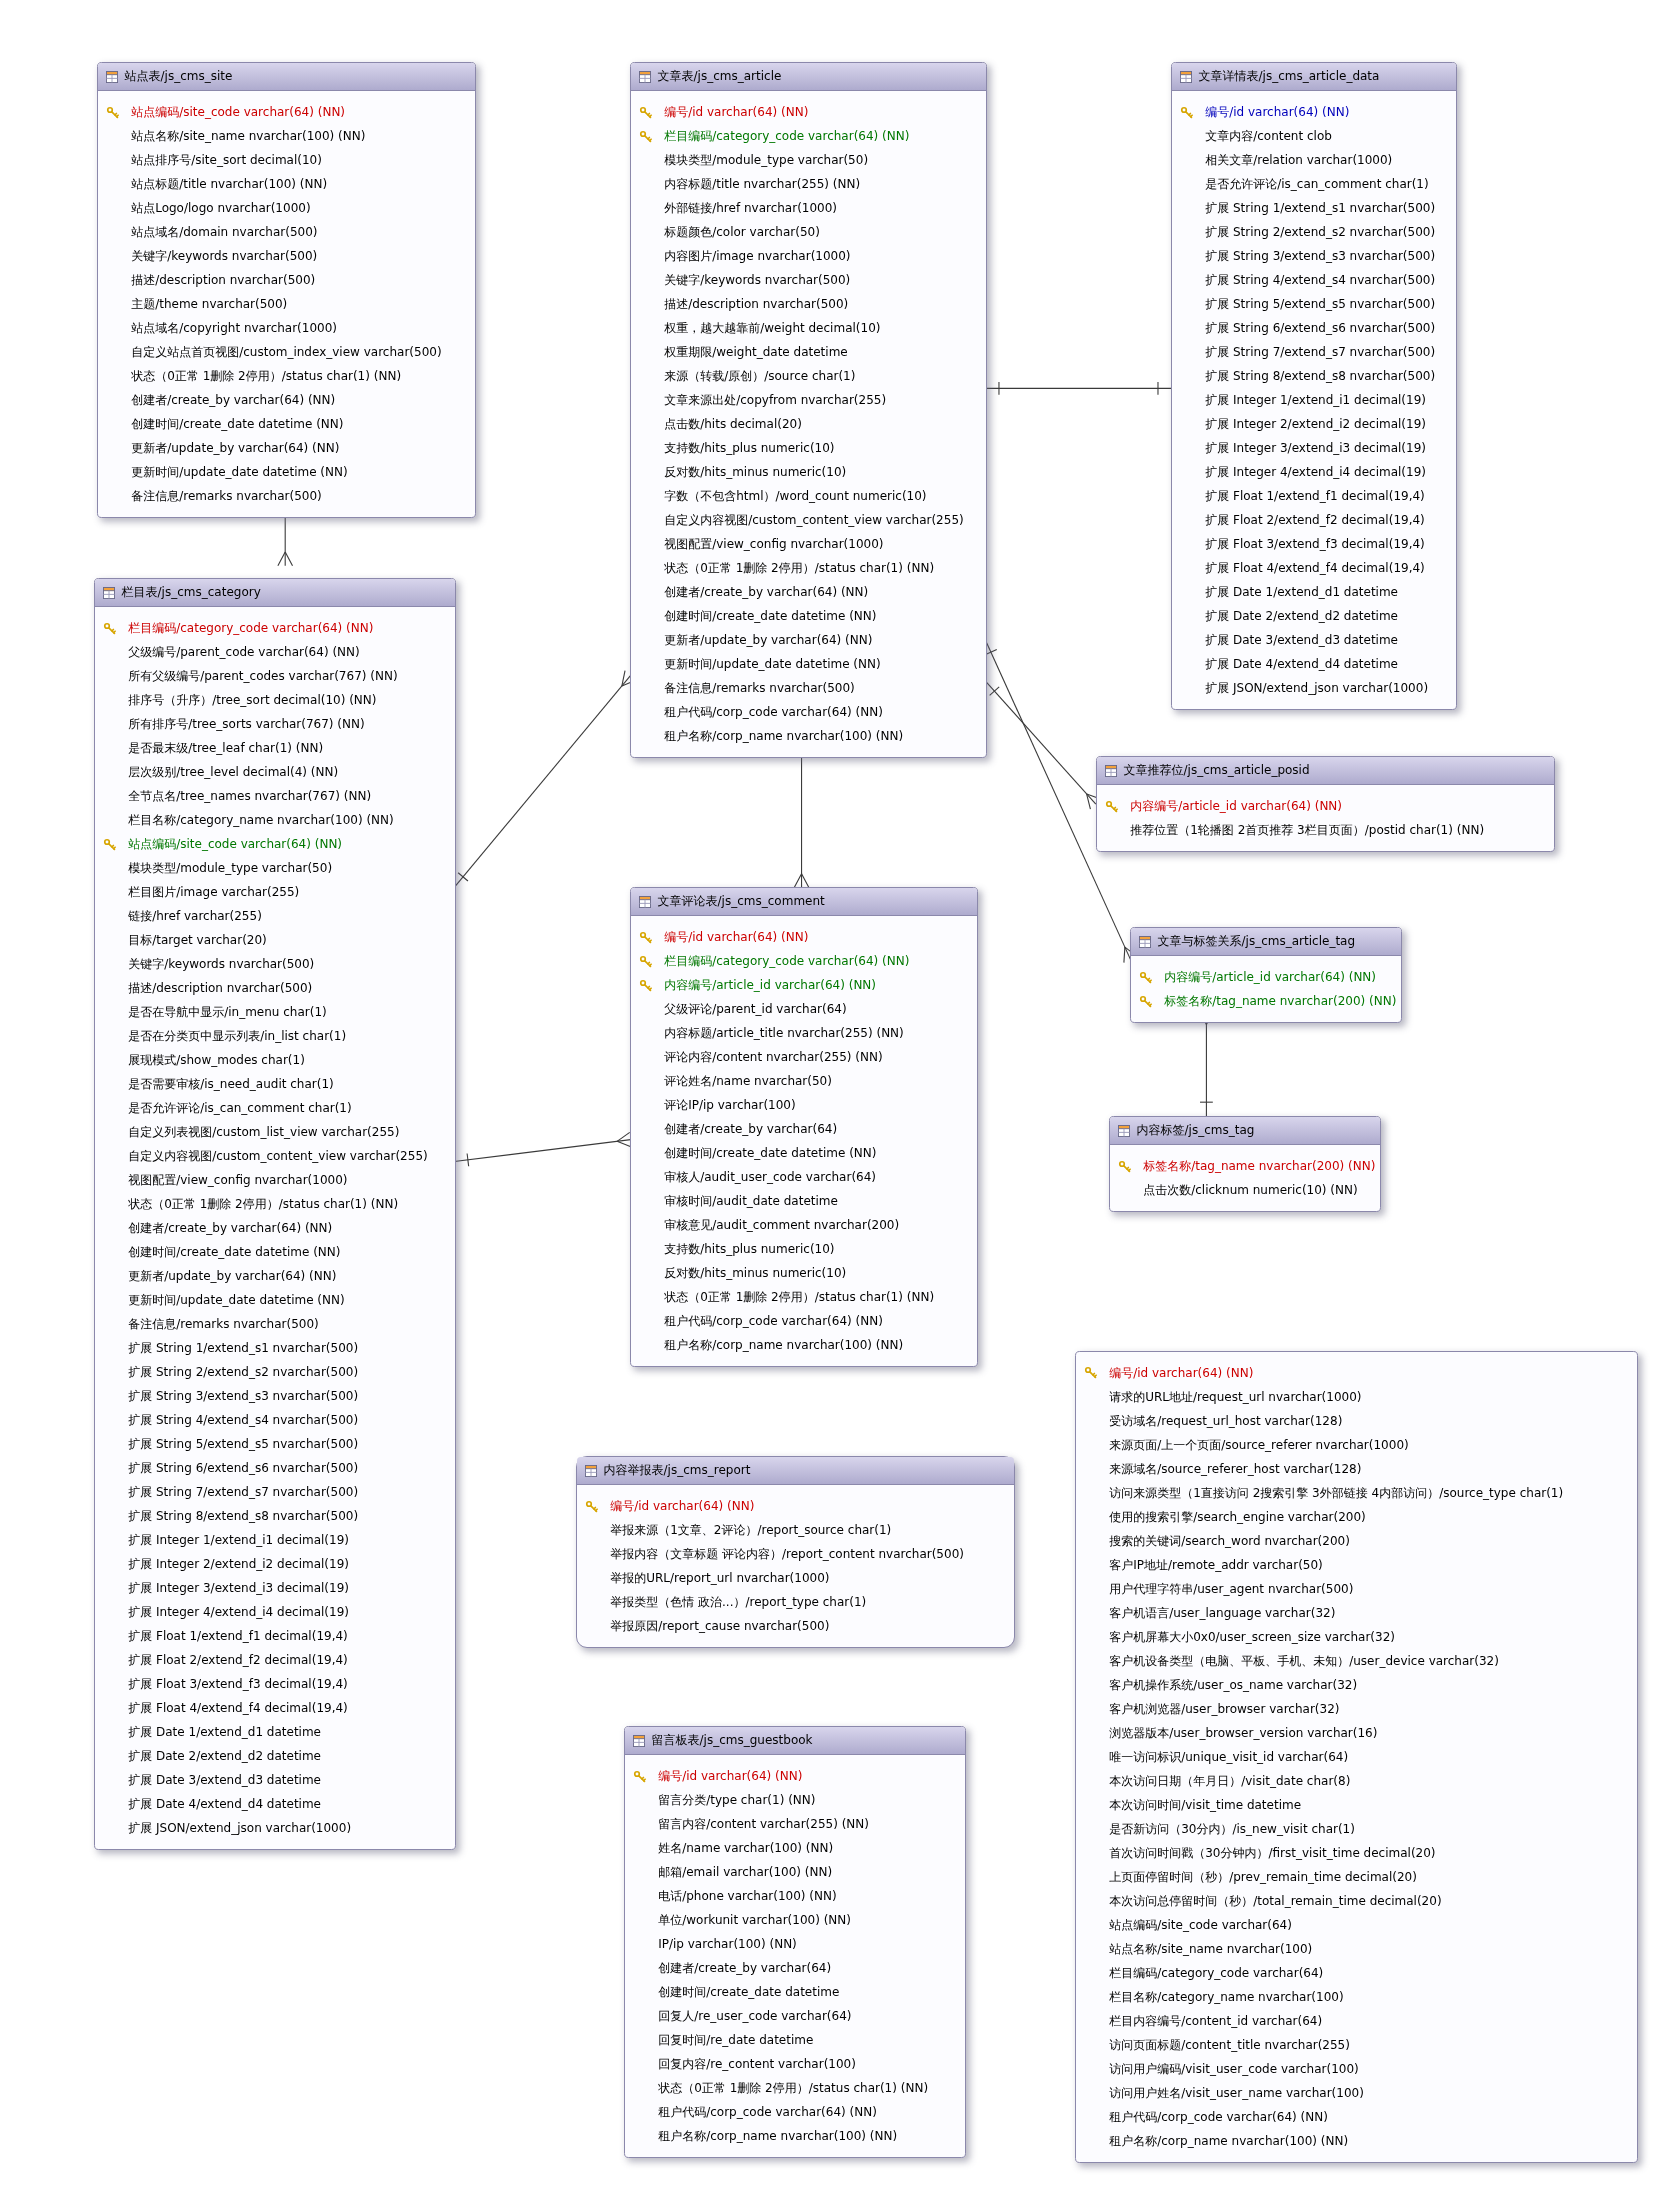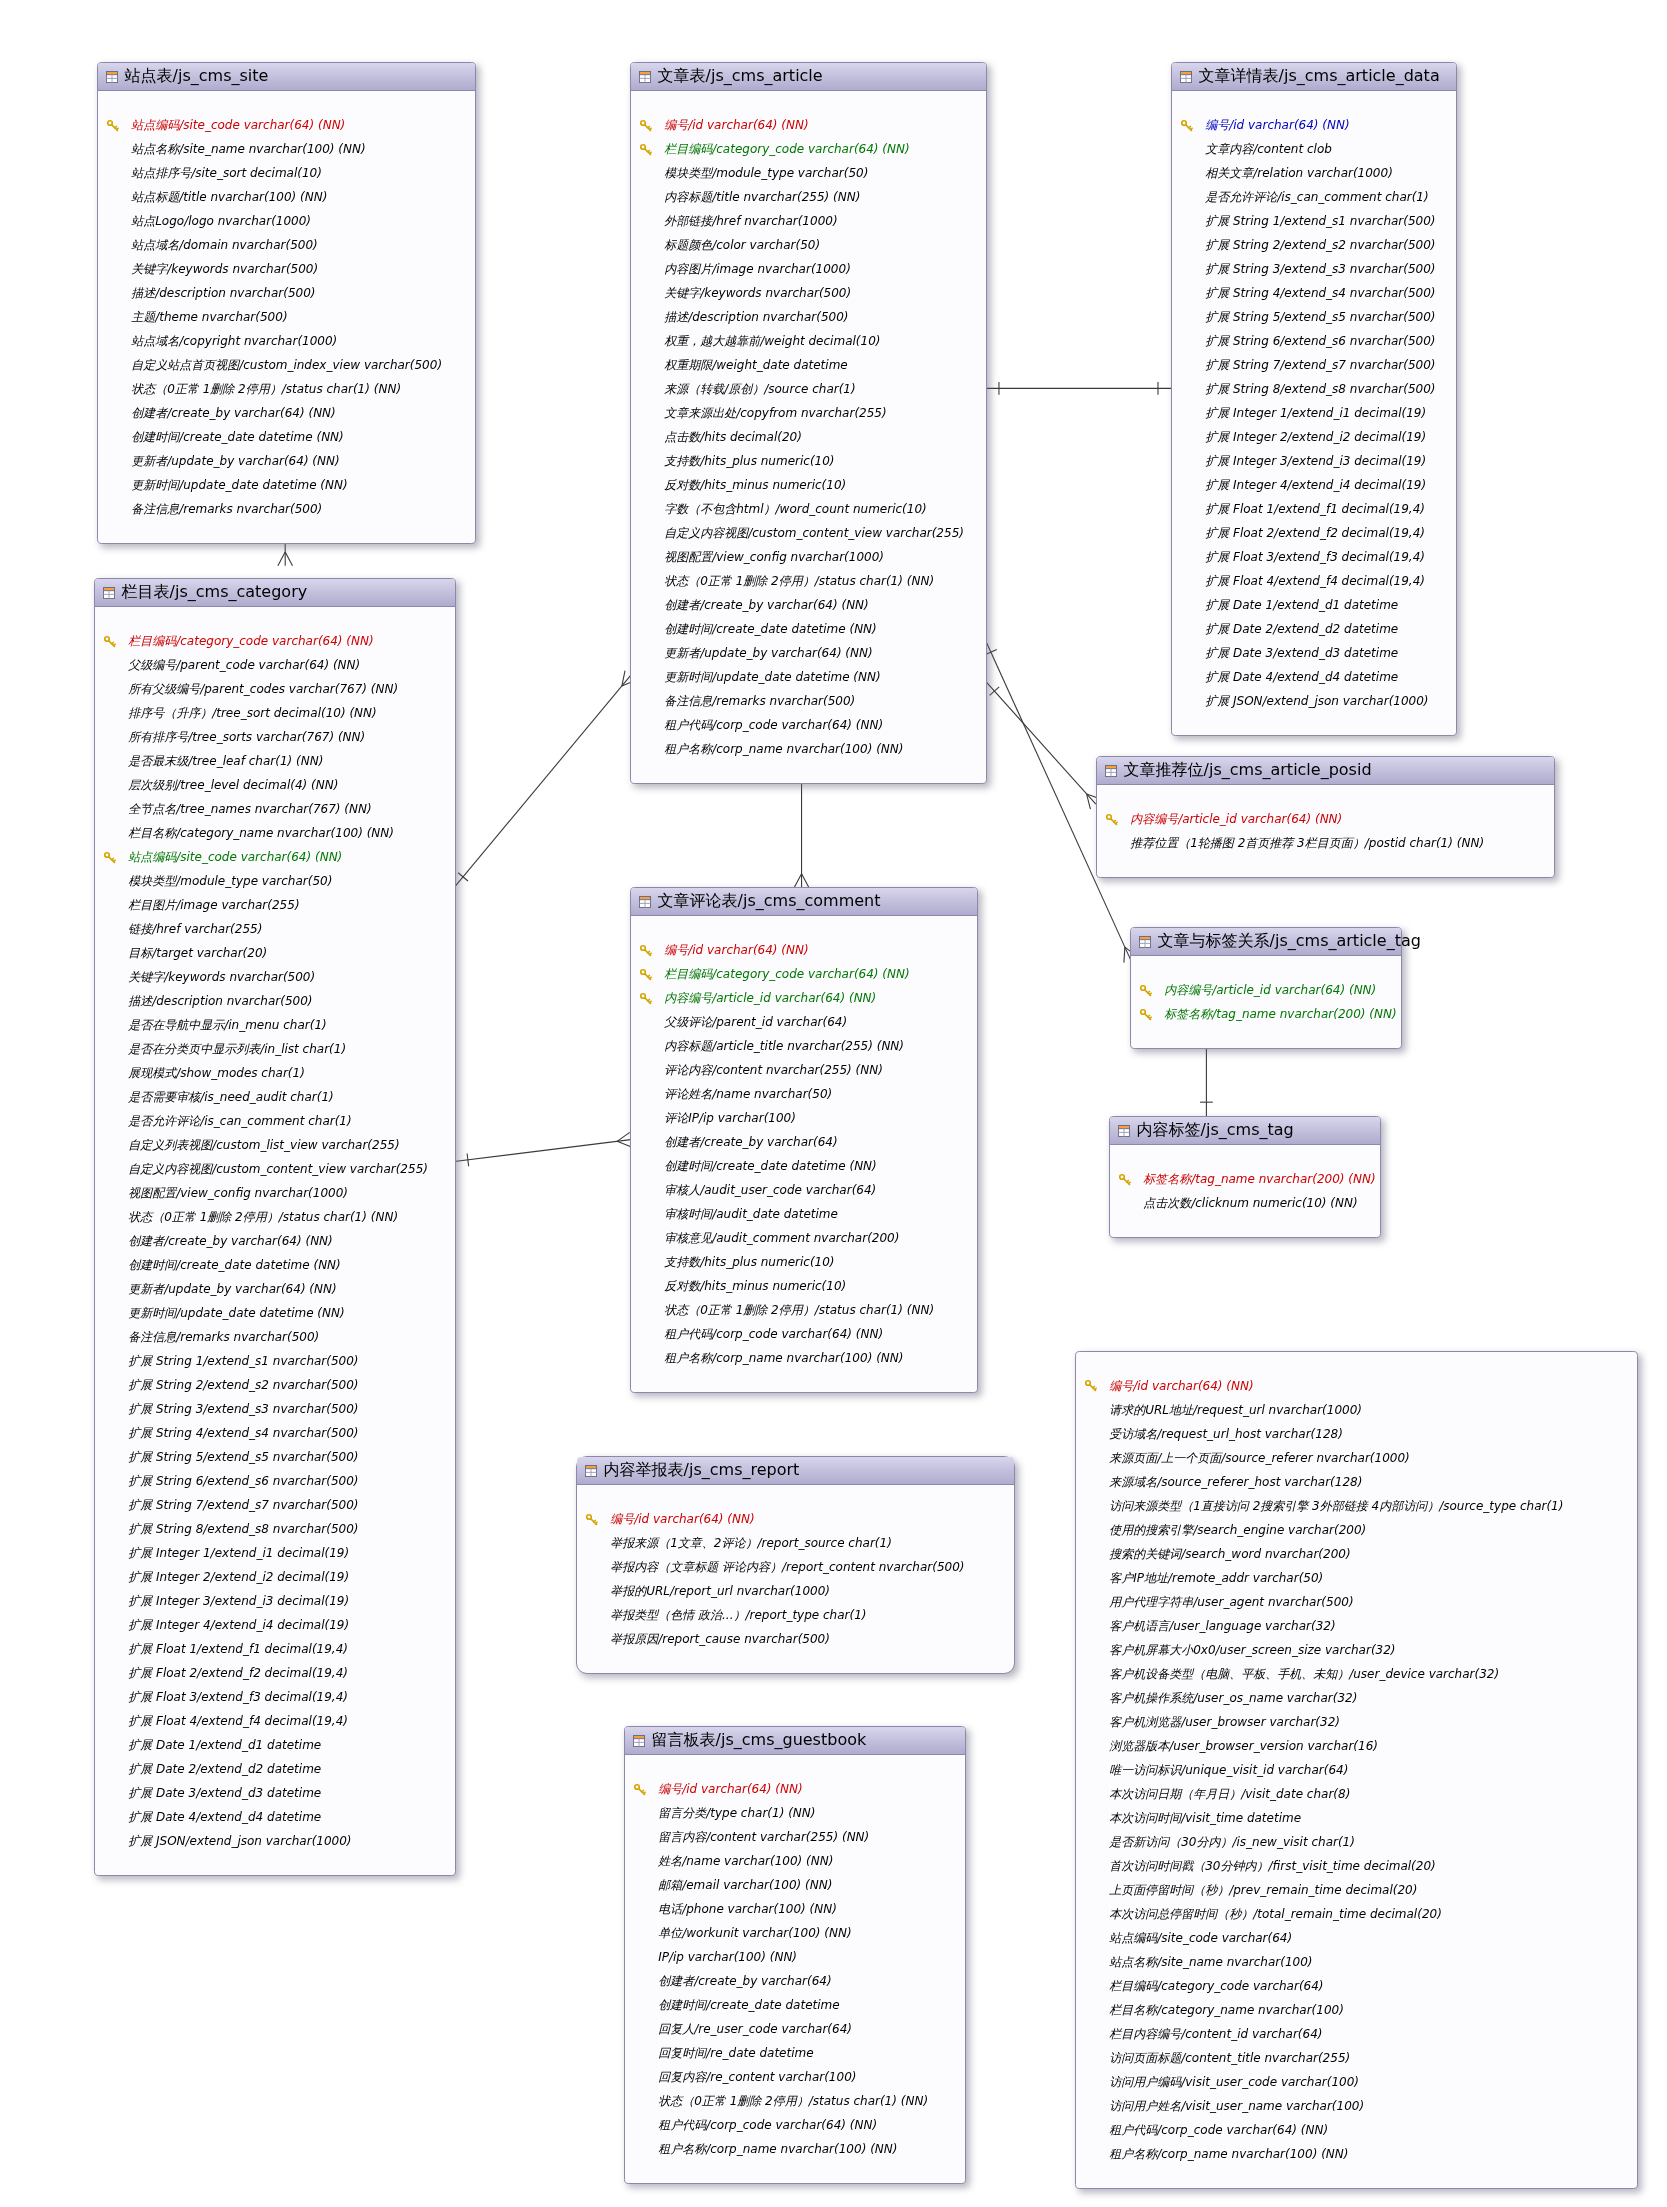--- a/index.html
+++ b/index.html
@@ -18,25 +18,25 @@
     background: var(--body-bg, #fcfcff);
     box-shadow: 3.7px 3.7px 7.3px rgba(100,100,125,0.45);
   }
   .t-header {
     height: 27.4px;
     display: flex; align-items: center; gap: 6.4px;
     padding: 0 8.2px;
     background: linear-gradient(to bottom, var(--header-top, #d8d5ec), var(--header-bottom, #aeabce));
     border-bottom: 0.9px solid var(--border, #8b88ab);
     border-radius: 3.7px 3.7px 0 0;
-    font-size: 16px; color: #000;
+    font-size: 12px; color: #000;
     white-space: nowrap;
   }
   .t-icon { display: inline-flex; flex: none; }
-  .t-body { padding: 22px 0; font-style: italic; }
+  .t-body { padding: 9px 0; }
   .t-row {
     height: 24px;
     display: flex; align-items: center;
     padding-left: 8.2px;
   }
   .t-keycell { width: 25px; flex: none; display: inline-flex; align-items: center; }
   .t-field { font-size: 12px; white-space: nowrap; color: #000; }
   .connector-line { stroke: var(--line, #3a3a3a); stroke-width: 1.2; fill: none; }
 </style>
 </head>

